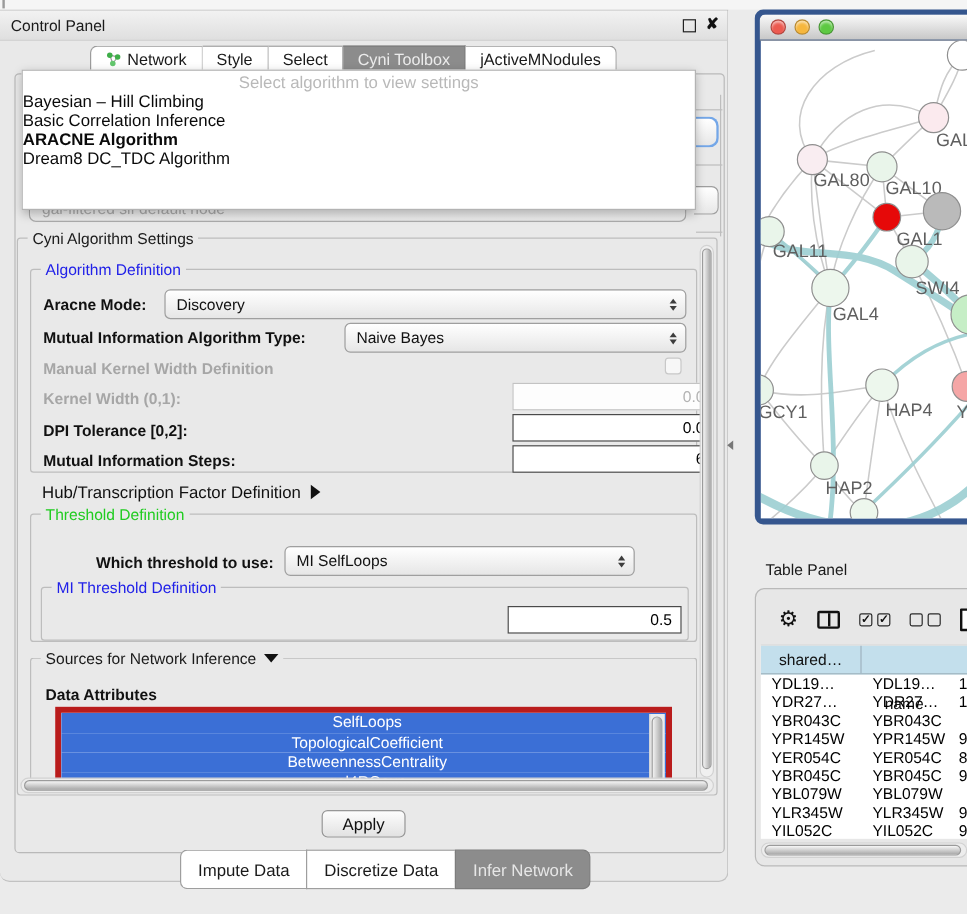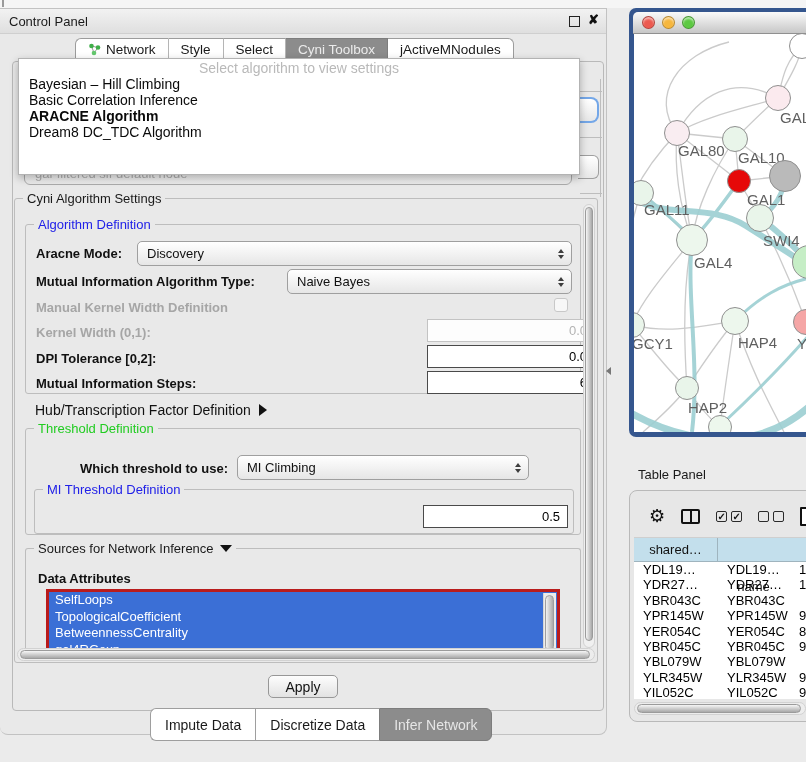--- a/index.html
+++ b/index.html
@@ -36,21 +36,21 @@
   .frag-stub{height:1px;background:#bdbdbd;width:22px;left:580px;}
   .frag-combo-blue{left:578px;top:88px;width:21px;height:26px;border:2px solid #74a7e8;
     border-left:none;border-radius:0 8px 8px 0;background:linear-gradient(#fff,#e7e7e7);box-sizing:border-box;}
   .frag-combo-gray{left:578px;top:146px;width:21px;height:24px;border:1px solid #9f9f9f;
     border-left:none;border-radius:0 6px 6px 0;background:linear-gradient(#fff,#e7e7e7);box-sizing:border-box;}
 
   
   .popup{left:18px;top:49px;width:562px;height:117px;background:#fff;border:1px solid #b3b3b3;
     box-shadow:0 3px 8px rgba(0,0,0,.28);z-index:40;box-sizing:border-box;padding-top:2px;}
   .popup-ph{text-align:center;font-size:14px;color:#b9b9b9;height:15px;line-height:15px;}
-  .pitem{font-size:14px;color:#0a0a0a;height:16px;line-height:16px;padding-left:10px;white-space:nowrap;}
+  .pitem{font-size:14px;color:#0a0a0a;height:16px;line-height:16px;padding-left:0;white-space:nowrap;}
   .pitem.bold{font-weight:bold;}
   .ghost-combo{left:24px;top:166px;width:548px;height:10px;overflow:hidden;z-index:30;}
   .ghost-combo .inner{position:absolute;left:0;top:-14px;width:548px;height:24px;border:1px solid #ababab;
     border-radius:6px;color:#aeaeae;font-size:13px;padding-left:10px;line-height:24px;background:linear-gradient(#fff,#e9e9e9);box-sizing:border-box;}
 
   
   .group{border:1px solid #bdbdbd;border-radius:3px;box-sizing:border-box;}
   .legend{position:absolute;top:-8px;left:8px;background:#e9e9e9;padding:0 4px;font-size:13px;color:#1a1a1a;white-space:nowrap;}
   .legend.blue{color:#2121e8;}
   .legend.green{color:#21cc21;}
@@ -69,21 +69,21 @@
     display:flex;align-items:center;justify-content:flex-end;padding:0 7px;box-sizing:border-box;}
   .field.dis{border-color:#c3c3c3;color:#b3b3b3;background:#fdfdfd;}
   .checkbox{position:absolute;width:14px;height:14px;border:1px solid #c8c8c8;border-radius:3px;background:#f7f7f7;box-sizing:border-box;}
 
   .tri-right{display:inline-block;width:0;height:0;border-top:6px solid transparent;border-bottom:6px solid transparent;
     border-left:8px solid #111;margin-left:8px;vertical-align:-1px;}
   .tri-down{display:inline-block;width:0;height:0;border-left:6px solid transparent;border-right:6px solid transparent;
     border-top:7px solid #111;margin-left:6px;vertical-align:1px;}
 
   
-  .attr-list{position:absolute;background:#fff;border:3px solid #b91c1c;box-sizing:border-box;overflow:hidden;}
+  .attr-list{position:absolute;background:#fff;border:5px solid #b91c1c;box-sizing:border-box;overflow:hidden;text-align:center;}
   .attr-item{height:16.5px;line-height:16.5px;color:#fff;font-size:13px;padding-left:6px;}
   .list-vscroll{position:absolute;right:1px;top:1px;width:12px;bottom:1px;background:#ececec;border-left:1px solid #d5d5d5;}
   .list-thumb{position:absolute;left:1px;top:2px;width:9px;height:56px;border-radius:5px;
     background:linear-gradient(90deg,#f2f2f2,#aaaaaa);border:1px solid #9e9e9e;box-sizing:border-box;}
 
   
   .vscroll{position:absolute;background:#f0f0f0;border:1px solid #d2d2d2;border-radius:6px;box-sizing:border-box;}
   .vthumb{position:absolute;left:1px;width:8px;border-radius:5px;background:linear-gradient(90deg,#f6f6f6,#a8a8a8);border:1px solid #9b9b9b;box-sizing:border-box;}
   .hscroll{position:absolute;background:#ededed;border:1px solid #d2d2d2;border-radius:7px;box-sizing:border-box;}
   .hthumb{position:absolute;top:1px;height:9px;border-radius:5px;background:linear-gradient(#f6f6f6,#a8a8a8);border:1px solid #9b9b9b;box-sizing:border-box;}
@@ -234,21 +234,21 @@
 
     <span class="lbl plain" style="left:20px;top:203px;">
       <span>Hub/Transcription Factor Definition</span><span class="tri-right"></span>
     </span>
 
     <div class="abs group" style="left:10px;top:229px;width:556px;height:107px;">
       <span class="legend green">Threshold Definition</span>
 
       <span class="lbl" style="left:54px;top:32px;">Which threshold to use:</span>
       <div class="combo" style="left:211px;top:26px;width:292px;height:25px;">
-        <span>MI Climbing</span>
+        <span>MI SelfLoops</span>
         <span class="arrows">
             <span class="arr-up"></span>
             <span class="arr-dn"></span>
           </span>
       </div>
 
       <div class="abs group" style="left:8px;top:60px;width:540px;height:45px;">
         <span class="legend blue">MI Threshold Definition</span>
         <div class="field" style="left:388px;top:15px;width:145px;height:23px;">
           <span>0.5</span>

